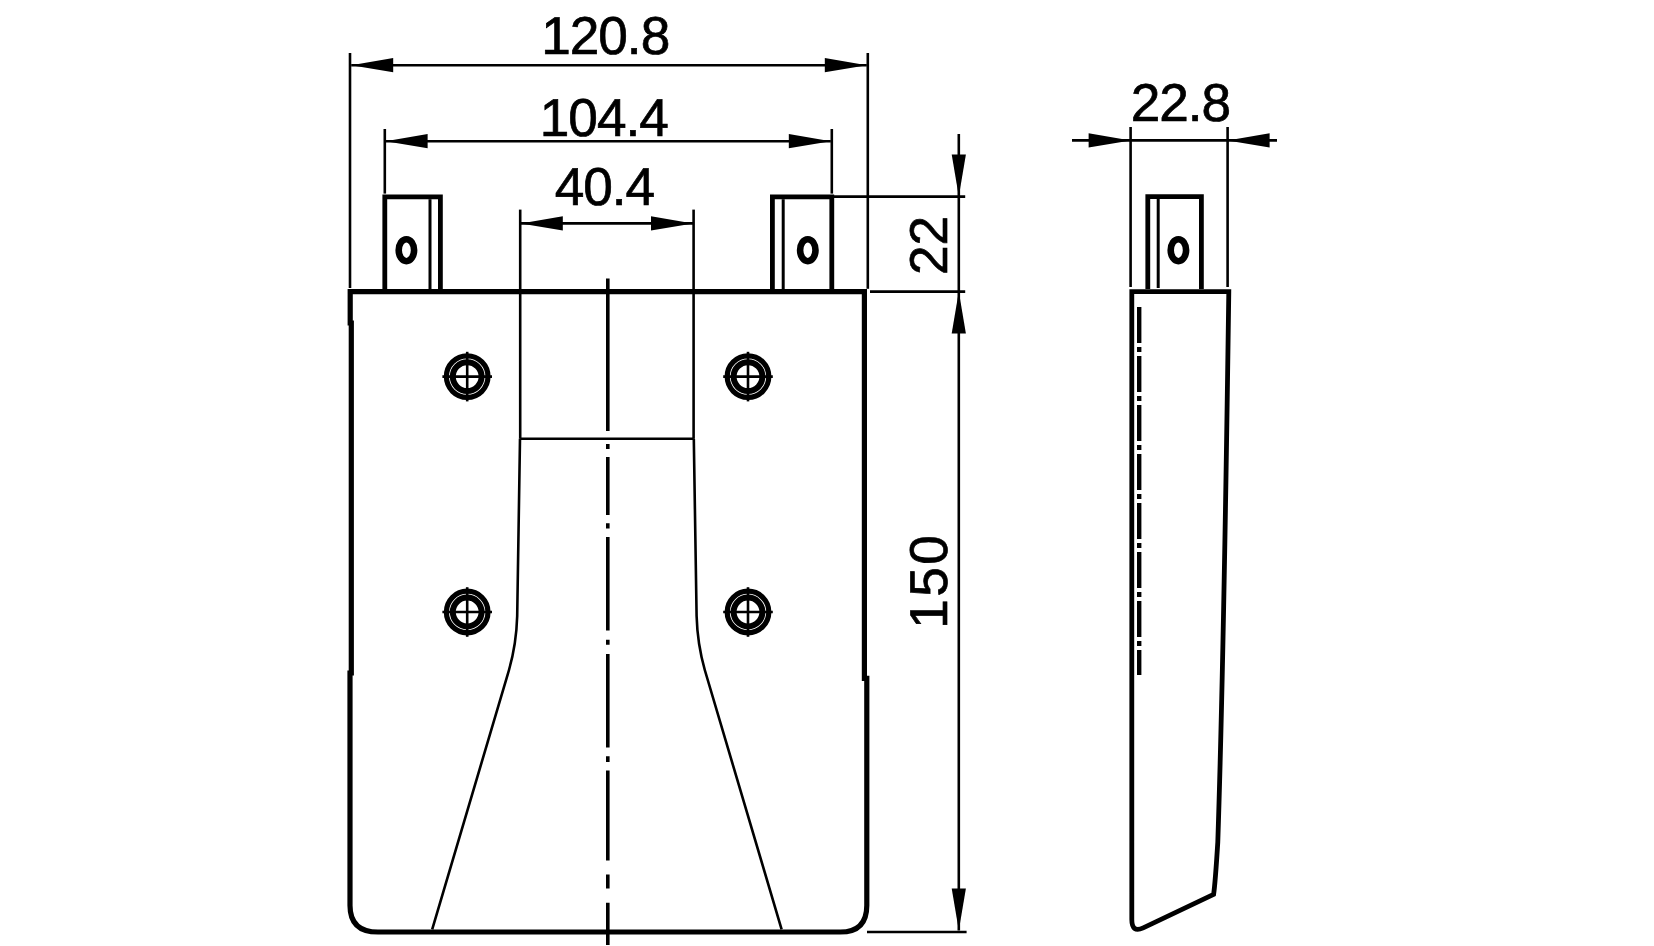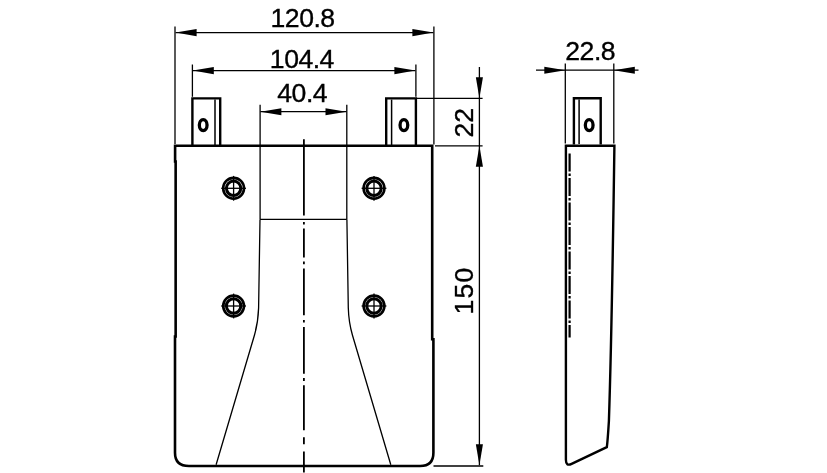--- a/index.html
+++ b/index.html
@@ -1,16 +1,16 @@
 <!DOCTYPE html>
 <html><head>
 <meta charset="utf-8">
 <style>
   html,body{margin:0;padding:0;background:#ffffff;}
-  .wrap{width:827px;height:473px;position:relative;overflow:hidden;background:#fff;will-change:transform;}
+  .wrap{width:827px;height:473px;position:relative;overflow:hidden;background:#fff;will-change:transform;border-radius:22px;}
   text{font-family:"Liberation Sans",sans-serif;fill:#000;stroke:#000;stroke-width:0.35;}
 </style>
 </head>
 <body>
 <div class="wrap">
 <svg width="827" height="473" viewBox="0 0 827 473">
   <rect x="0" y="0" width="827" height="473" fill="#ffffff"></rect>
 
   <path d="M 175.1 145.8 H 432.2 V 339.2 L 433.4 339.2 V 452.7 Q 433.4 466.0 420.1 466.0 H 189.0 Q 175.0 466.0 175.0 452.7 V 336.5 L 175.65 336.5 V 161.5 L 175.1 161.5 Z" fill="none" stroke="#000" stroke-width="2.6"></path>
 

